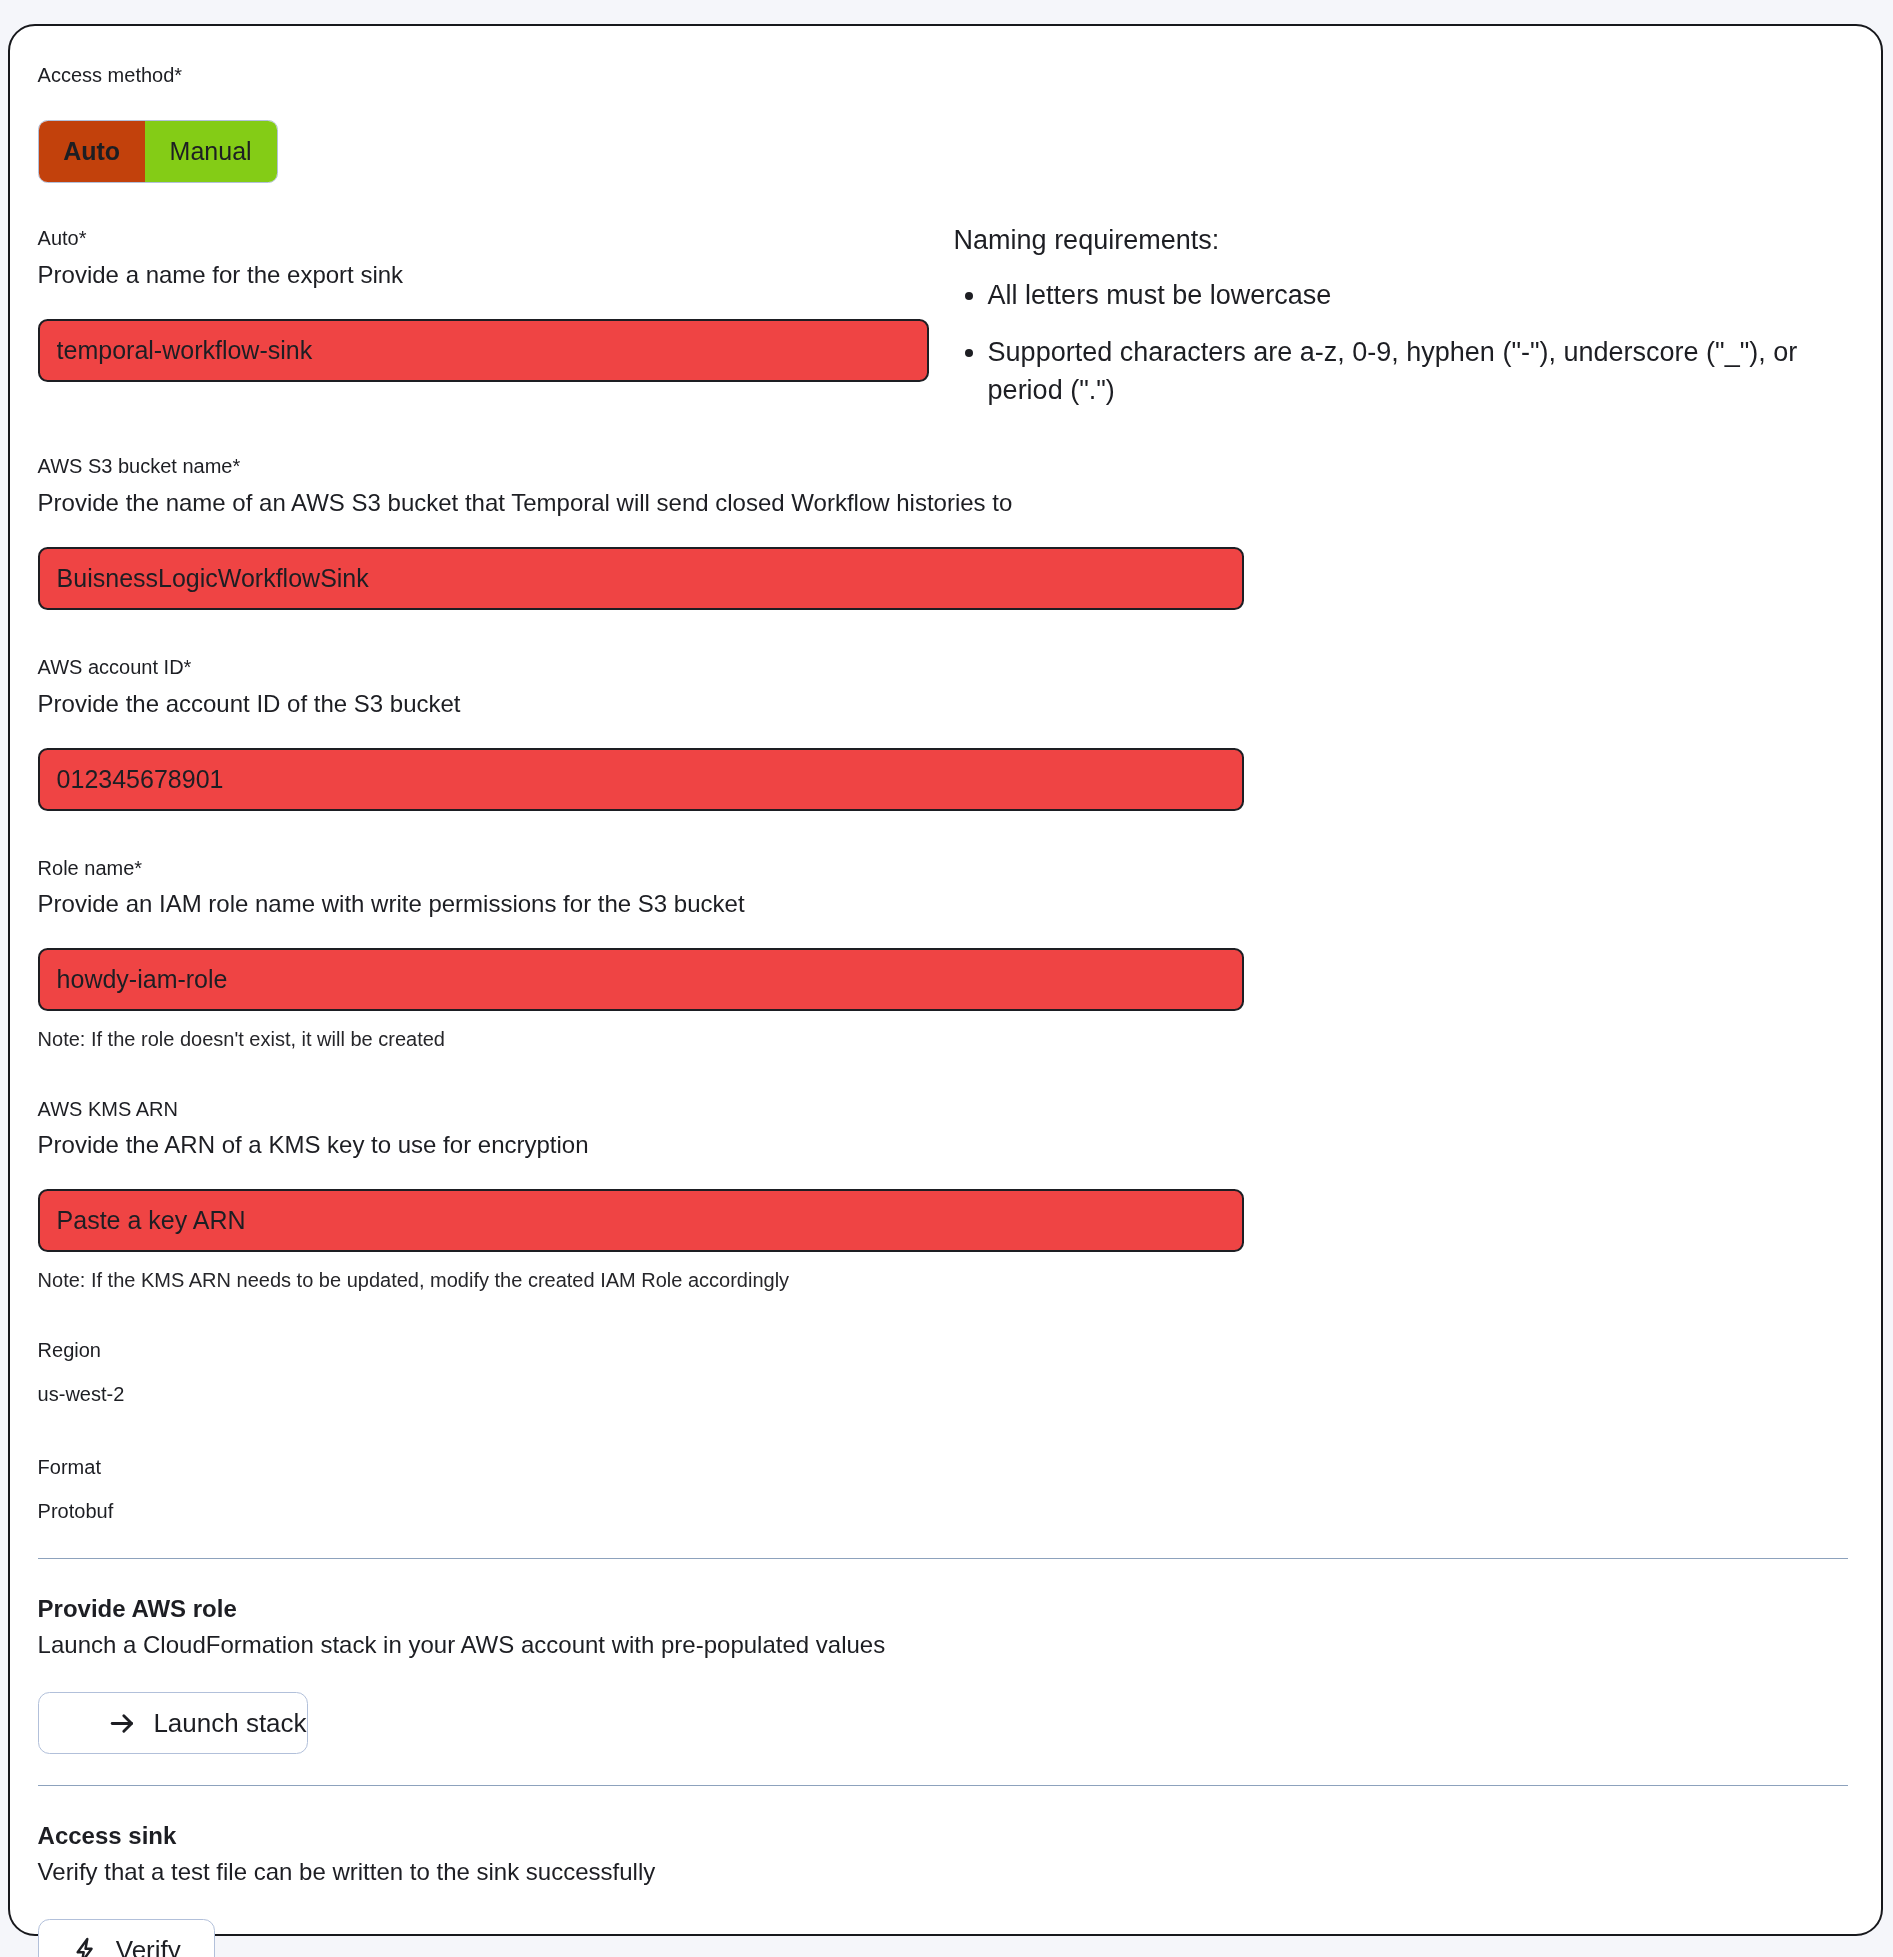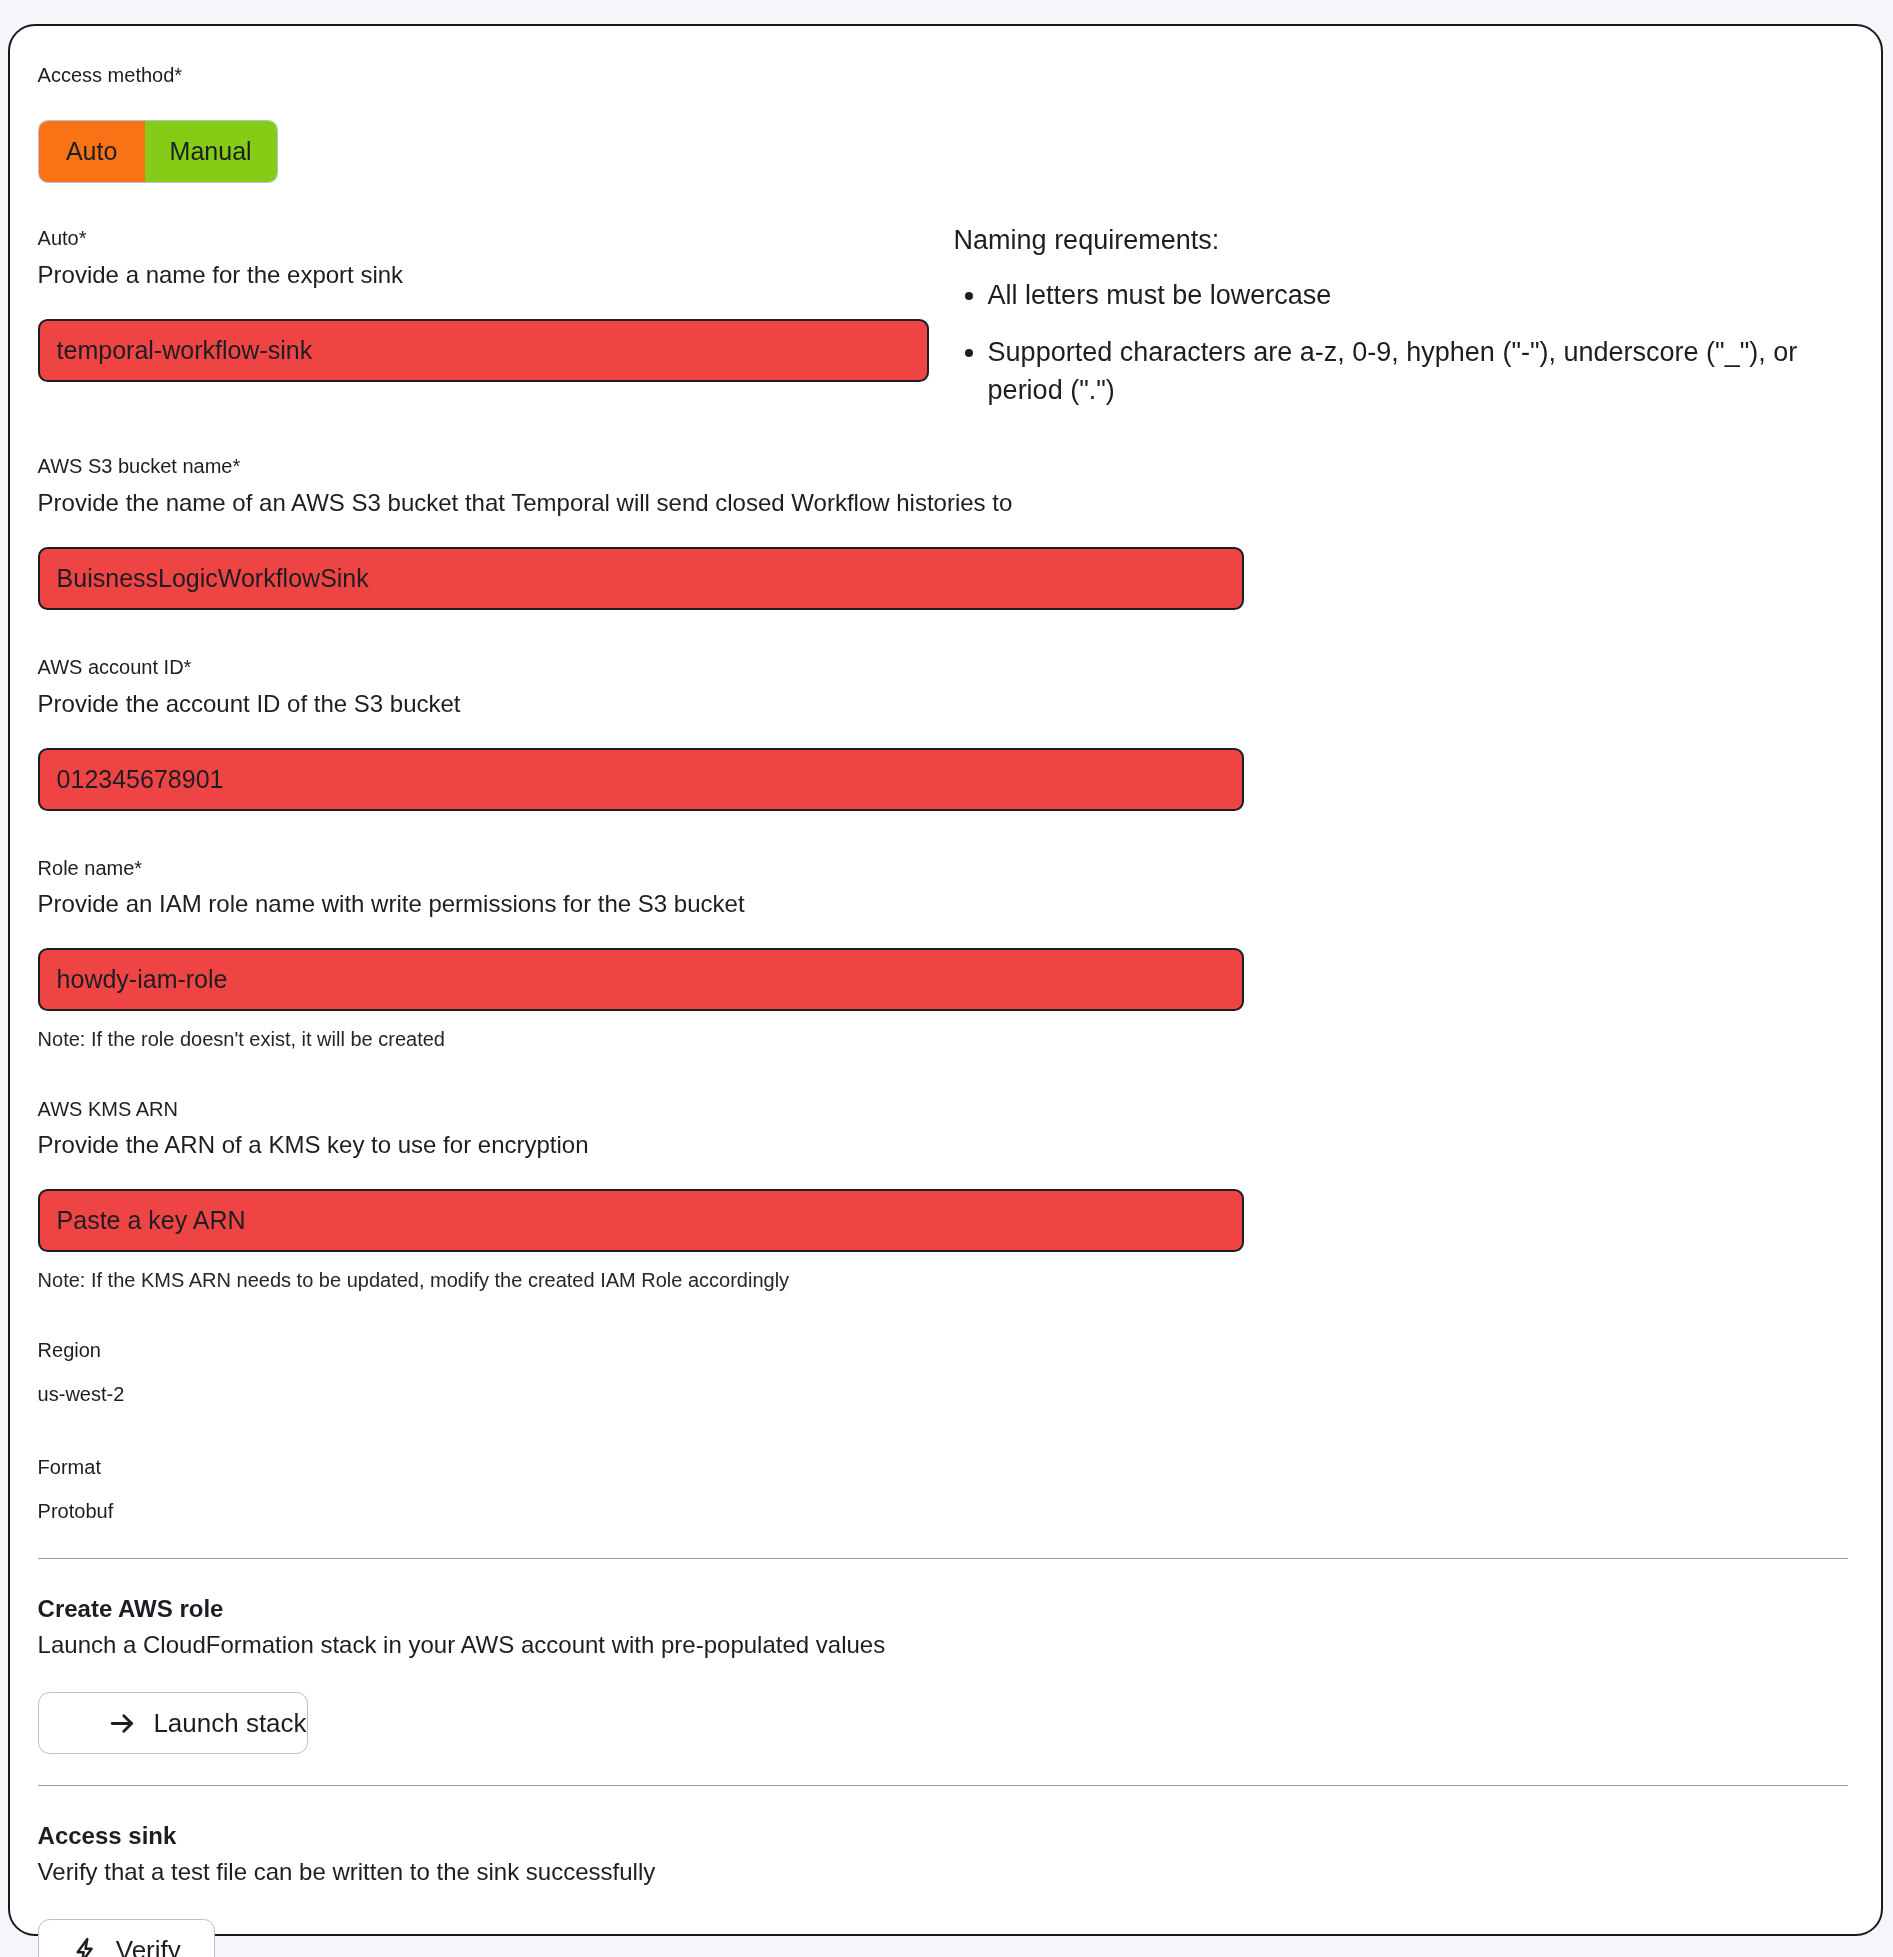--- a/index.html
+++ b/index.html
@@ -34,21 +34,21 @@
   }
   .toggle .seg {
     display: flex; align-items: center; justify-content: center;
     font-size: 25px;
     cursor: pointer;
     background: #84cc16;
     border: none;
     font-family: inherit;
     color: #1d1e23;
   }
-  .toggle .seg.selected { background: #f97316; }
+  .toggle .seg.selected { background: #c2410c; font-weight: bold; }
   .seg-auto   { width: 106px; }
   .seg-manual { width: 132px; }
 
   .text-input {
     display: block;
     margin-top: 29px;
     height: 63px;
     width: 1206px;
     border: 2.9px solid #1d1e23;
     border-radius: 9.6px;
@@ -167,21 +167,21 @@
   </div>
 
   <div class="plain-block">
     <div class="label">Format</div>
     <div class="plain-value">Protobuf</div>
   </div>
 
   <hr class="divider">
 
   <div>
-    <div class="section-title">Create AWS role</div>
+    <div class="section-title">Provide AWS role</div>
     <div class="desc">Launch a CloudFormation stack in your AWS account with pre-populated values</div>
     <button class="btn btn-launch">
       <span class="icon">
         <svg width="31" height="31" viewBox="0 0 24 24" fill="none" stroke="#1d1e23" stroke-width="2.2" stroke-linecap="round" stroke-linejoin="round">
           <path d="M4 12h15"></path>
           <path d="M13 6l6 6-6 6"></path>
         </svg>
       </span>
       <span>Launch stack</span>
     </button>

